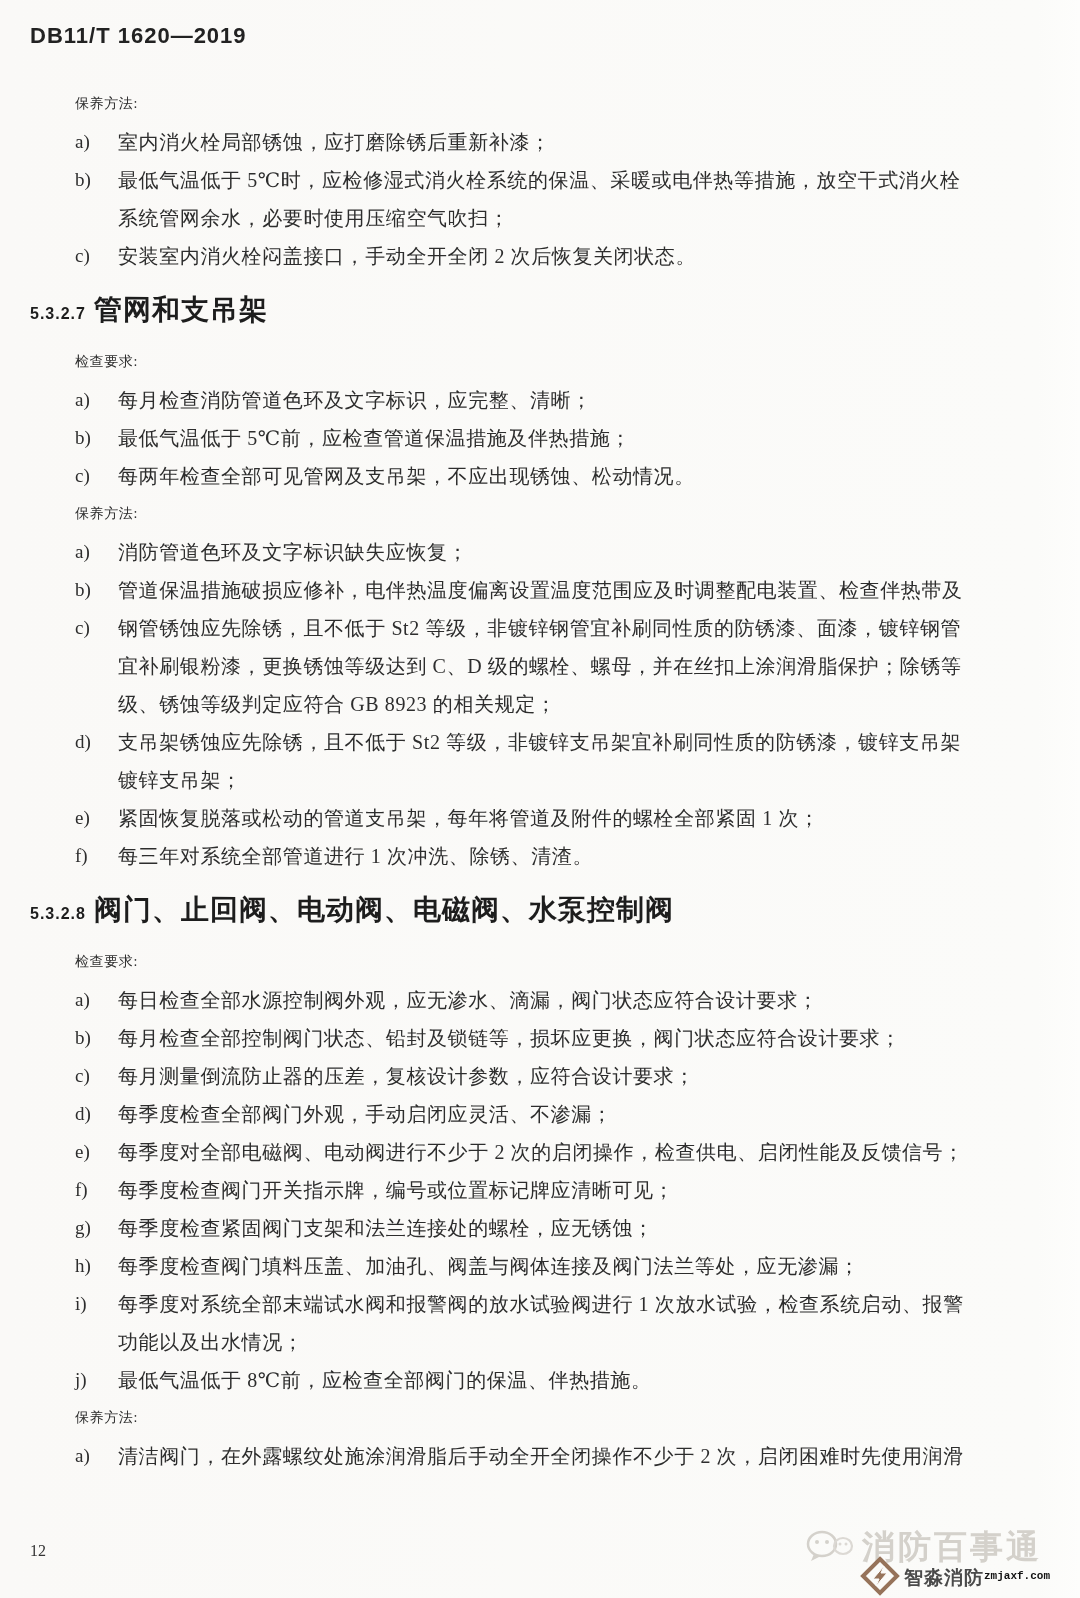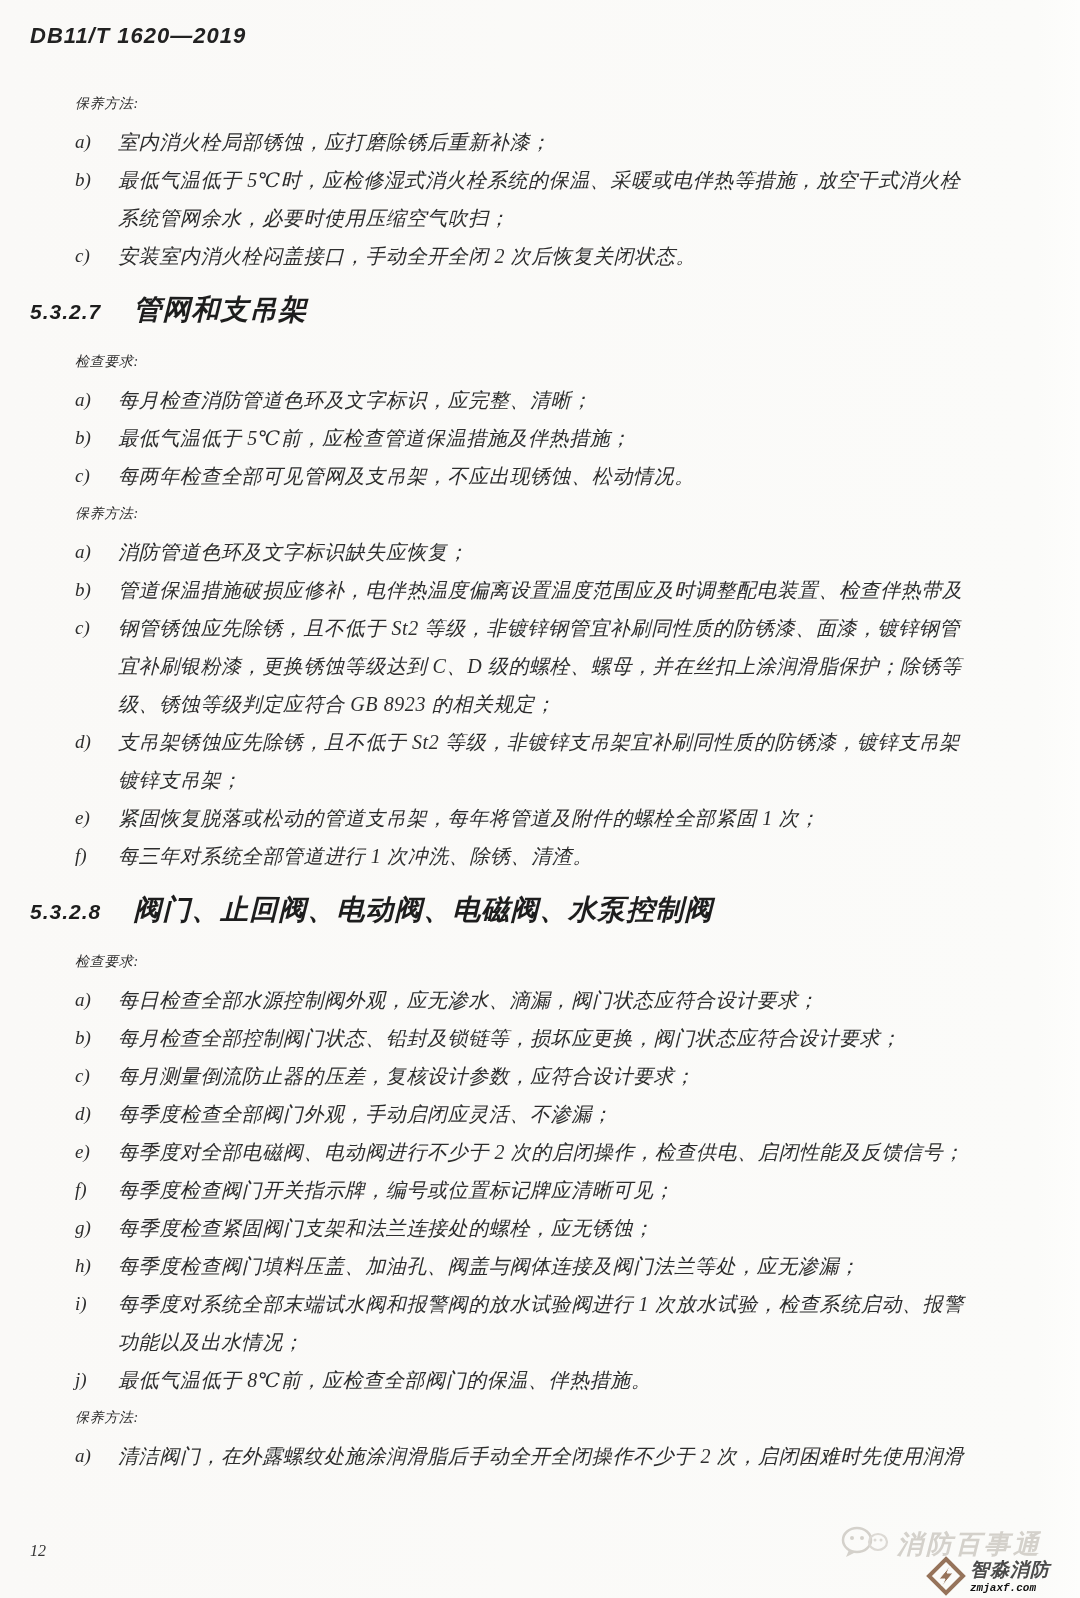--- a/index.html
+++ b/index.html
@@ -7,21 +7,20 @@
     width:1080px;height:1598px;
     background:#fbfbf9;
     position:relative;
     overflow:hidden;
     font-family:"Liberation Serif","DejaVu Serif",serif;
     color:#2d2d2d;
   }
   .page{
     position:absolute;inset:0;
     background:linear-gradient(90deg,#faf9f7 0%,#fbfbf9 96%,#fdfdfc 100%);
-    font-style:italic;
   }
   .doc-header{
     margin:20px 0 0 30px;
     height:32px;line-height:32px;
     font-family:"Liberation Sans","DejaVu Sans",sans-serif;
     font-size:22px;font-weight:bold;color:#222;
     letter-spacing:1px;
     white-space:nowrap;
   }
   .doc-content{
@@ -49,44 +48,44 @@
     letter-spacing:0.6px;
   }
   .section-heading{
     height:38px;line-height:38px;
     margin:16px 0 14px 30px;
     font-family:"Liberation Sans","DejaVu Sans",sans-serif;
     font-weight:bold;color:#1d1d1d;
     white-space:nowrap;
   }
   .section-heading .num{
-    font-size:21px;letter-spacing:1px;margin-right:32px;
+    font-size:16px;letter-spacing:1px;margin-right:8px;
   }
   .section-heading .ttl{
     font-size:28px;letter-spacing:1px;
   }
   .page-number{
     position:absolute;left:30px;top:1542px;
     font-size:16px;color:#333;
   }
   .wm-bst{
     position:absolute;right:38px;top:1525px;
     display:flex;align-items:center;gap:8px;
     color:#d4d1cb;
   }
   .wm-bst .wm-text{
     font-family:"Liberation Sans","DejaVu Sans",sans-serif;
-    font-size:26px;letter-spacing:3px;font-weight:bold;
+    font-size:33px;letter-spacing:3px;font-weight:bold;
     white-space:nowrap;
   }
   .zm-block{
     position:absolute;right:30px;top:1556px;
     display:flex;align-items:center;gap:4px;
   }
-  .zm-texts{display:flex;flex-direction:column;align-items:flex-start;}
+  .zm-texts{display:flex;flex-direction:row;align-items:flex-start;}
   .zm-brand{
     font-family:"Liberation Sans","DejaVu Sans",sans-serif;
     font-size:19px;color:#4a4a4a;font-weight:bold;
     line-height:20px;letter-spacing:1px;white-space:nowrap;
   }
   .zm-url{
     font-family:"Liberation Mono","DejaVu Sans Mono",monospace;
     font-size:11px;color:#111;font-weight:bold;line-height:17px;
     white-space:nowrap;
   }

